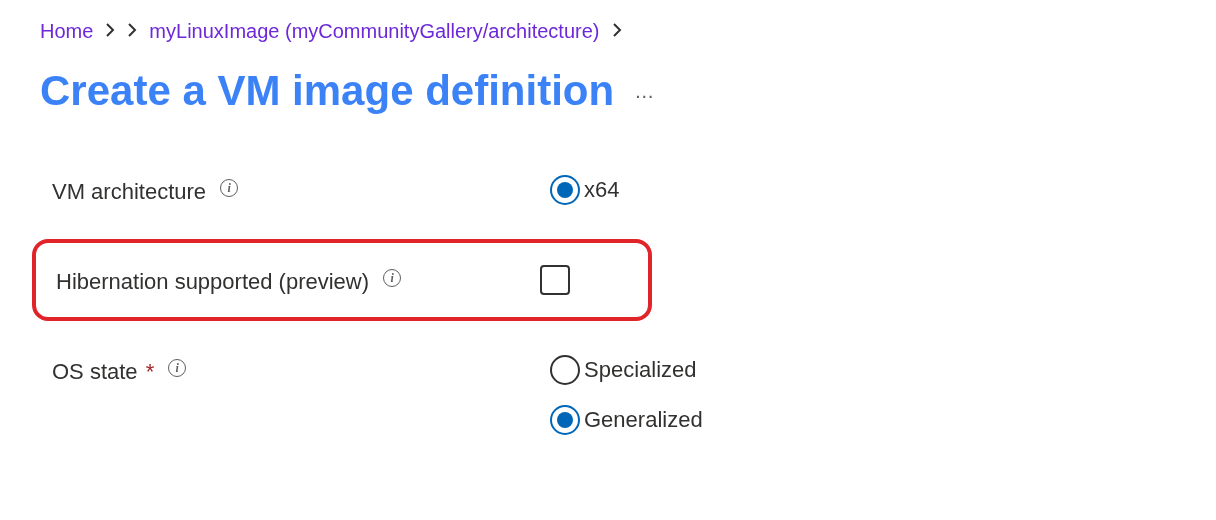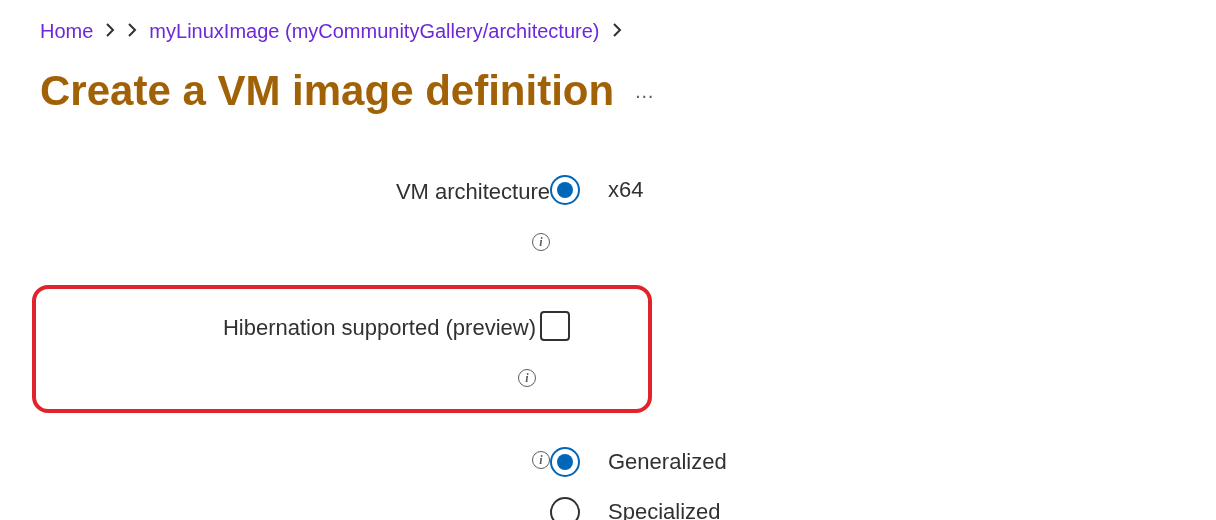--- a/index.html
+++ b/index.html
@@ -28,43 +28,42 @@
     }
     .title-row {
       display: flex;
       align-items: center;
       gap: 20px;
       margin-bottom: 60px;
     }
     .page-title {
       font-size: 42px;
       font-weight: 600;
-      color: #a16207;
+      color: #3b82f6;
     }
     .ellipsis {
       color: #605e5c;
       font-size: 20px;
       letter-spacing: 2px;
       cursor: pointer;
     }
     .form-row {
       display: flex;
       align-items: flex-start;
       margin-bottom: 40px;
     }
     .form-label-cell {
       width: 510px;
       display: flex;
-      align-items: flex-end;
-      gap: 28px;
+      align-items: flex-start;
+      gap: 14px;
       padding-top: 4px;
       padding-left: 12px;
       font-size: 22px;
       color: #323130;
-      flex-direction: column;
     }
     .required {
       color: #a4262c;
       margin-left: 2px;
     }
     .info-icon {
       display: inline-flex;
       width: 18px;
       height: 18px;
       border: 1.5px solid #605e5c;
@@ -79,21 +78,21 @@
       font-weight: 600;
     }
     .form-input-cell {
       display: flex;
       flex-direction: column;
       gap: 20px;
     }
     .radio-option {
       display: flex;
       align-items: center;
-      gap: 28px;
+      gap: 4px;
       font-size: 22px;
       cursor: pointer;
     }
     .radio-outer {
       width: 30px;
       height: 30px;
       border: 2px solid #323130;
       border-radius: 50%;
       display: flex;
       align-items: center;
@@ -184,27 +183,31 @@
       <span class="info-icon">i</span>
     </div>
     <div class="form-input-cell">
       <div class="checkbox"></div>
     </div>
   </div>
 </div>
 
 <div class="form-row">
   <div class="form-label-cell">
+    <span>
+      <span>OS state</span>
+      <span class="required">*</span>
+    </span>
     <span class="info-icon">i</span>
   </div>
   <div class="form-input-cell">
+    <label class="radio-option">
+      <span class="radio-outer"></span>
+      <span>Specialized</span>
+    </label>
     <label class="radio-option">
       <span class="radio-outer selected">
           <span class="radio-inner"></span>
         </span>
       <span>Generalized</span>
     </label>
-    <label class="radio-option">
-      <span class="radio-outer"></span>
-      <span>Specialized</span>
-    </label>
   </div>
 </div>
 
 </body></html>

